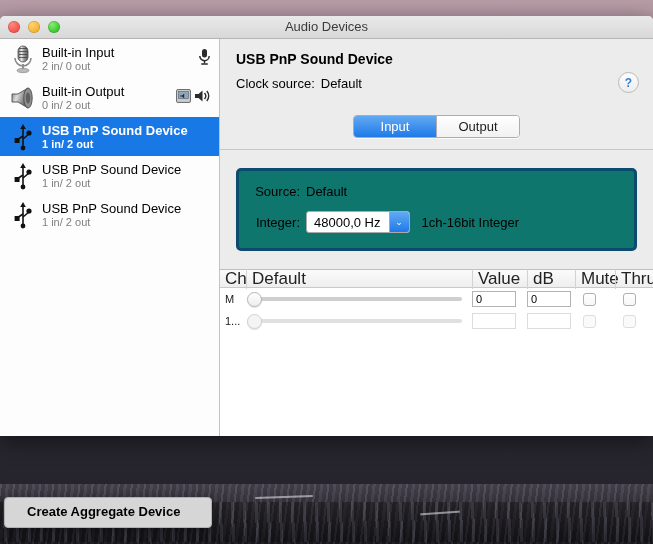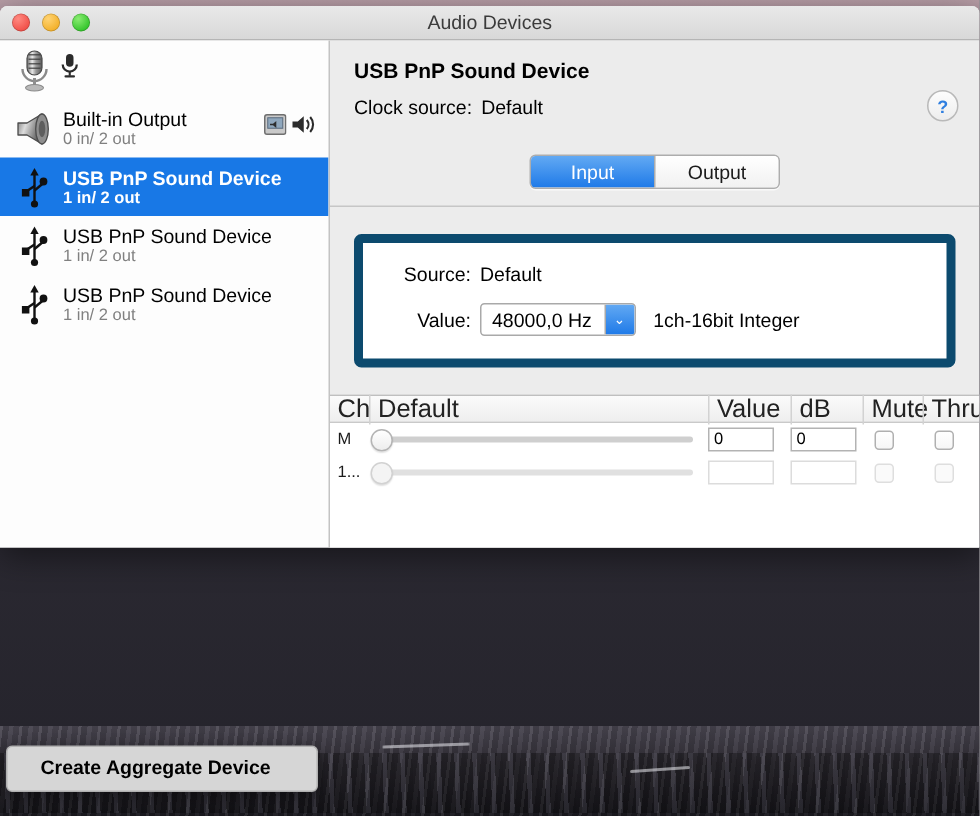--- a/index.html
+++ b/index.html
@@ -30,22 +30,22 @@
       repeating-linear-gradient(88deg, rgba(0,0,0,0.35) 0 4px, rgba(120,120,135,0.18) 4px 7px, rgba(0,0,0,0.4) 7px 12px);
     opacity: .8;
   }
   #desktop .streak {
     position: absolute; height: 2px; background: rgba(235,235,240,0.55);
     border-radius: 2px; filter: blur(0.4px);
   }
 
   
   #window {
-    position: absolute; left: 0; top: 4px;
-    width: 653px; height: 361px;
+    position: absolute; left: 0; top: 16px;
+    width: 653px; height: 420px;
     background: #ececec;
     border-radius: 5px 5px 0 0;
     box-shadow: 0 6px 22px rgba(0,0,0,0.45);
     overflow: hidden;
   }
   .titlebar {
     height: 22px;
     background: linear-gradient(180deg, #e9e9e9 0%, #d8d8d8 100%);
     border-bottom: 1px solid #b5b5b5;
     position: relative;
@@ -148,24 +148,24 @@
   .seg-item.active {
     background: linear-gradient(180deg,#62a9f3,#1f7ae8);
     color: #fff;
   }
   .seg-item + .seg-item { border-left: 1px solid #adadad; }
 
   .pane-divider { height: 1px; background: #c6c6c6; margin-top: 11px; }
 
   .format-box {
     margin: 18px 16px 0 16px;
-    background: #ffffff;
-    border: 6px solid #0c4a6e;
+    background: #0f766e;
+    border: 3px solid #0c4a6e;
     border-radius: 5px;
-    padding: 13px 16px 15px 16px;
+    padding: 13px 16px 15px 5px;
   }
   .fb-row { display: flex; align-items: center; font-size: 13px; color: #000; }
   .fb-row + .fb-row { margin-top: 12px; }
   .fb-label { width: 56px; text-align: right; padding-right: 6px; }
   .fb-value { }
   .popup {
     display: inline-flex; align-items: center;
     height: 20px; border: 1px solid #a9a9a9; border-radius: 3px;
     background: #fff; overflow: hidden;
   }
@@ -287,20 +287,24 @@
                 <rect x="9" y="4" width="8" height="1"></rect>
                   <rect x="9" y="7" width="8" height="1"></rect>
                 <rect x="9" y="10" width="8" height="1"></rect>
                   <rect x="9" y="13" width="8" height="1"></rect>
               </g>
               <path d="M5 14 a8 8 0 0 0 16 0" fill="none" stroke="#8a8a8a" stroke-width="1.6"></path>
               <rect x="12" y="20" width="2" height="5" fill="#8f8f8f"></rect>
               <ellipse cx="13" cy="26.5" rx="6" ry="2.2" fill="#b9b9b9" stroke="#8a8a8a" stroke-width="0.7"></ellipse>
             </svg>
           </div>
+          <div class="dev-text">
+            <div class="dev-name">Built-in Input</div>
+            <div class="dev-sub">2 in/ 0 out</div>
+          </div>
           <div class="dev-badges">
             <span>
               <svg width="13" height="18" viewBox="0 0 13 18">
                 <rect x="4" y="1" width="5" height="8.5" rx="2.5" fill="#2b2b2b"></rect>
                 <path d="M1.8 8 a4.7 4.7 0 0 0 9.4 0" fill="none" stroke="#2b2b2b" stroke-width="1.5"></path>
                 <rect x="5.8" y="12.5" width="1.4" height="3" fill="#2b2b2b"></rect>
                 <rect x="3" y="15.2" width="7" height="1.5" rx="0.7" fill="#2b2b2b"></rect>
               </svg>
             </span>
           </div>
@@ -432,21 +436,21 @@
         </div>
       </div>
       <div class="pane-divider"></div>
 
       <div class="format-box">
         <div class="fb-row">
           <div class="fb-label">Source:</div>
           <div class="fb-value">Default</div>
         </div>
         <div class="fb-row">
-          <div class="fb-label">Value:</div>
+          <div class="fb-label">Integer:</div>
           <div class="popup">
             <span class="popup-text">48000,0 Hz</span>
             <span class="popup-arrow">⌄</span>
           </div>
           <div class="fb-extra">1ch-16bit Integer</div>
         </div>
       </div>
 
       <div class="table">
         <div class="thead">

